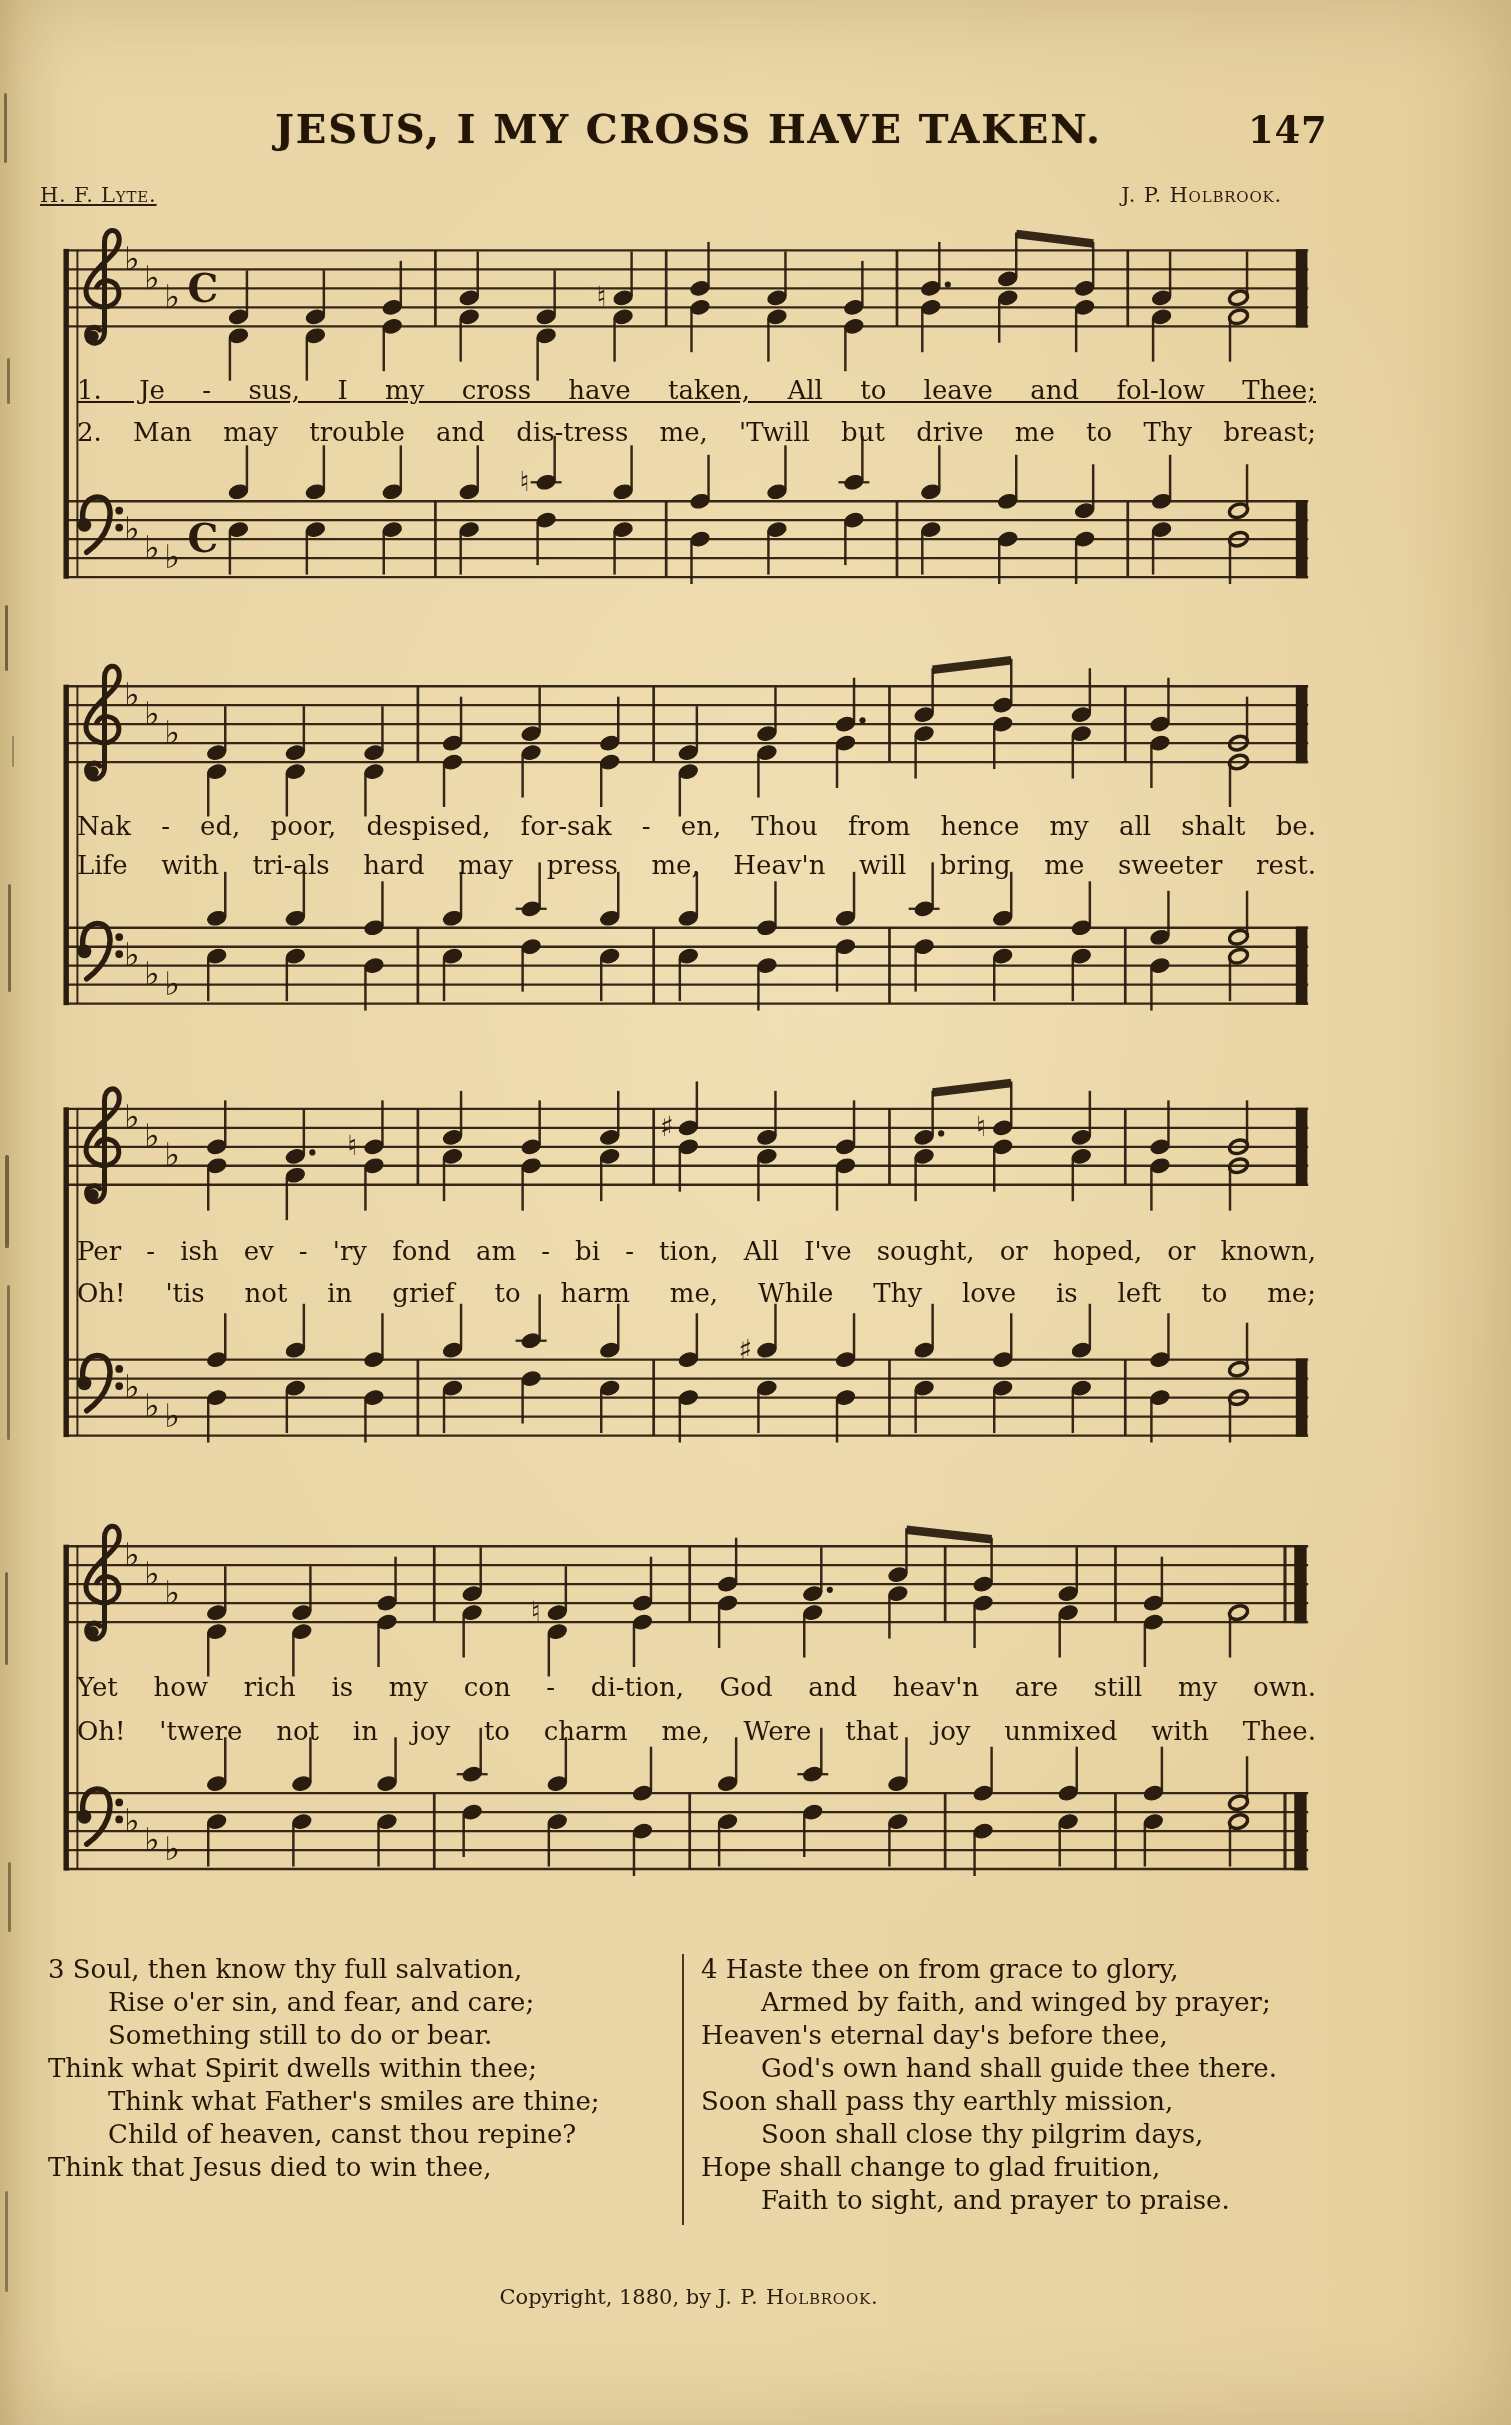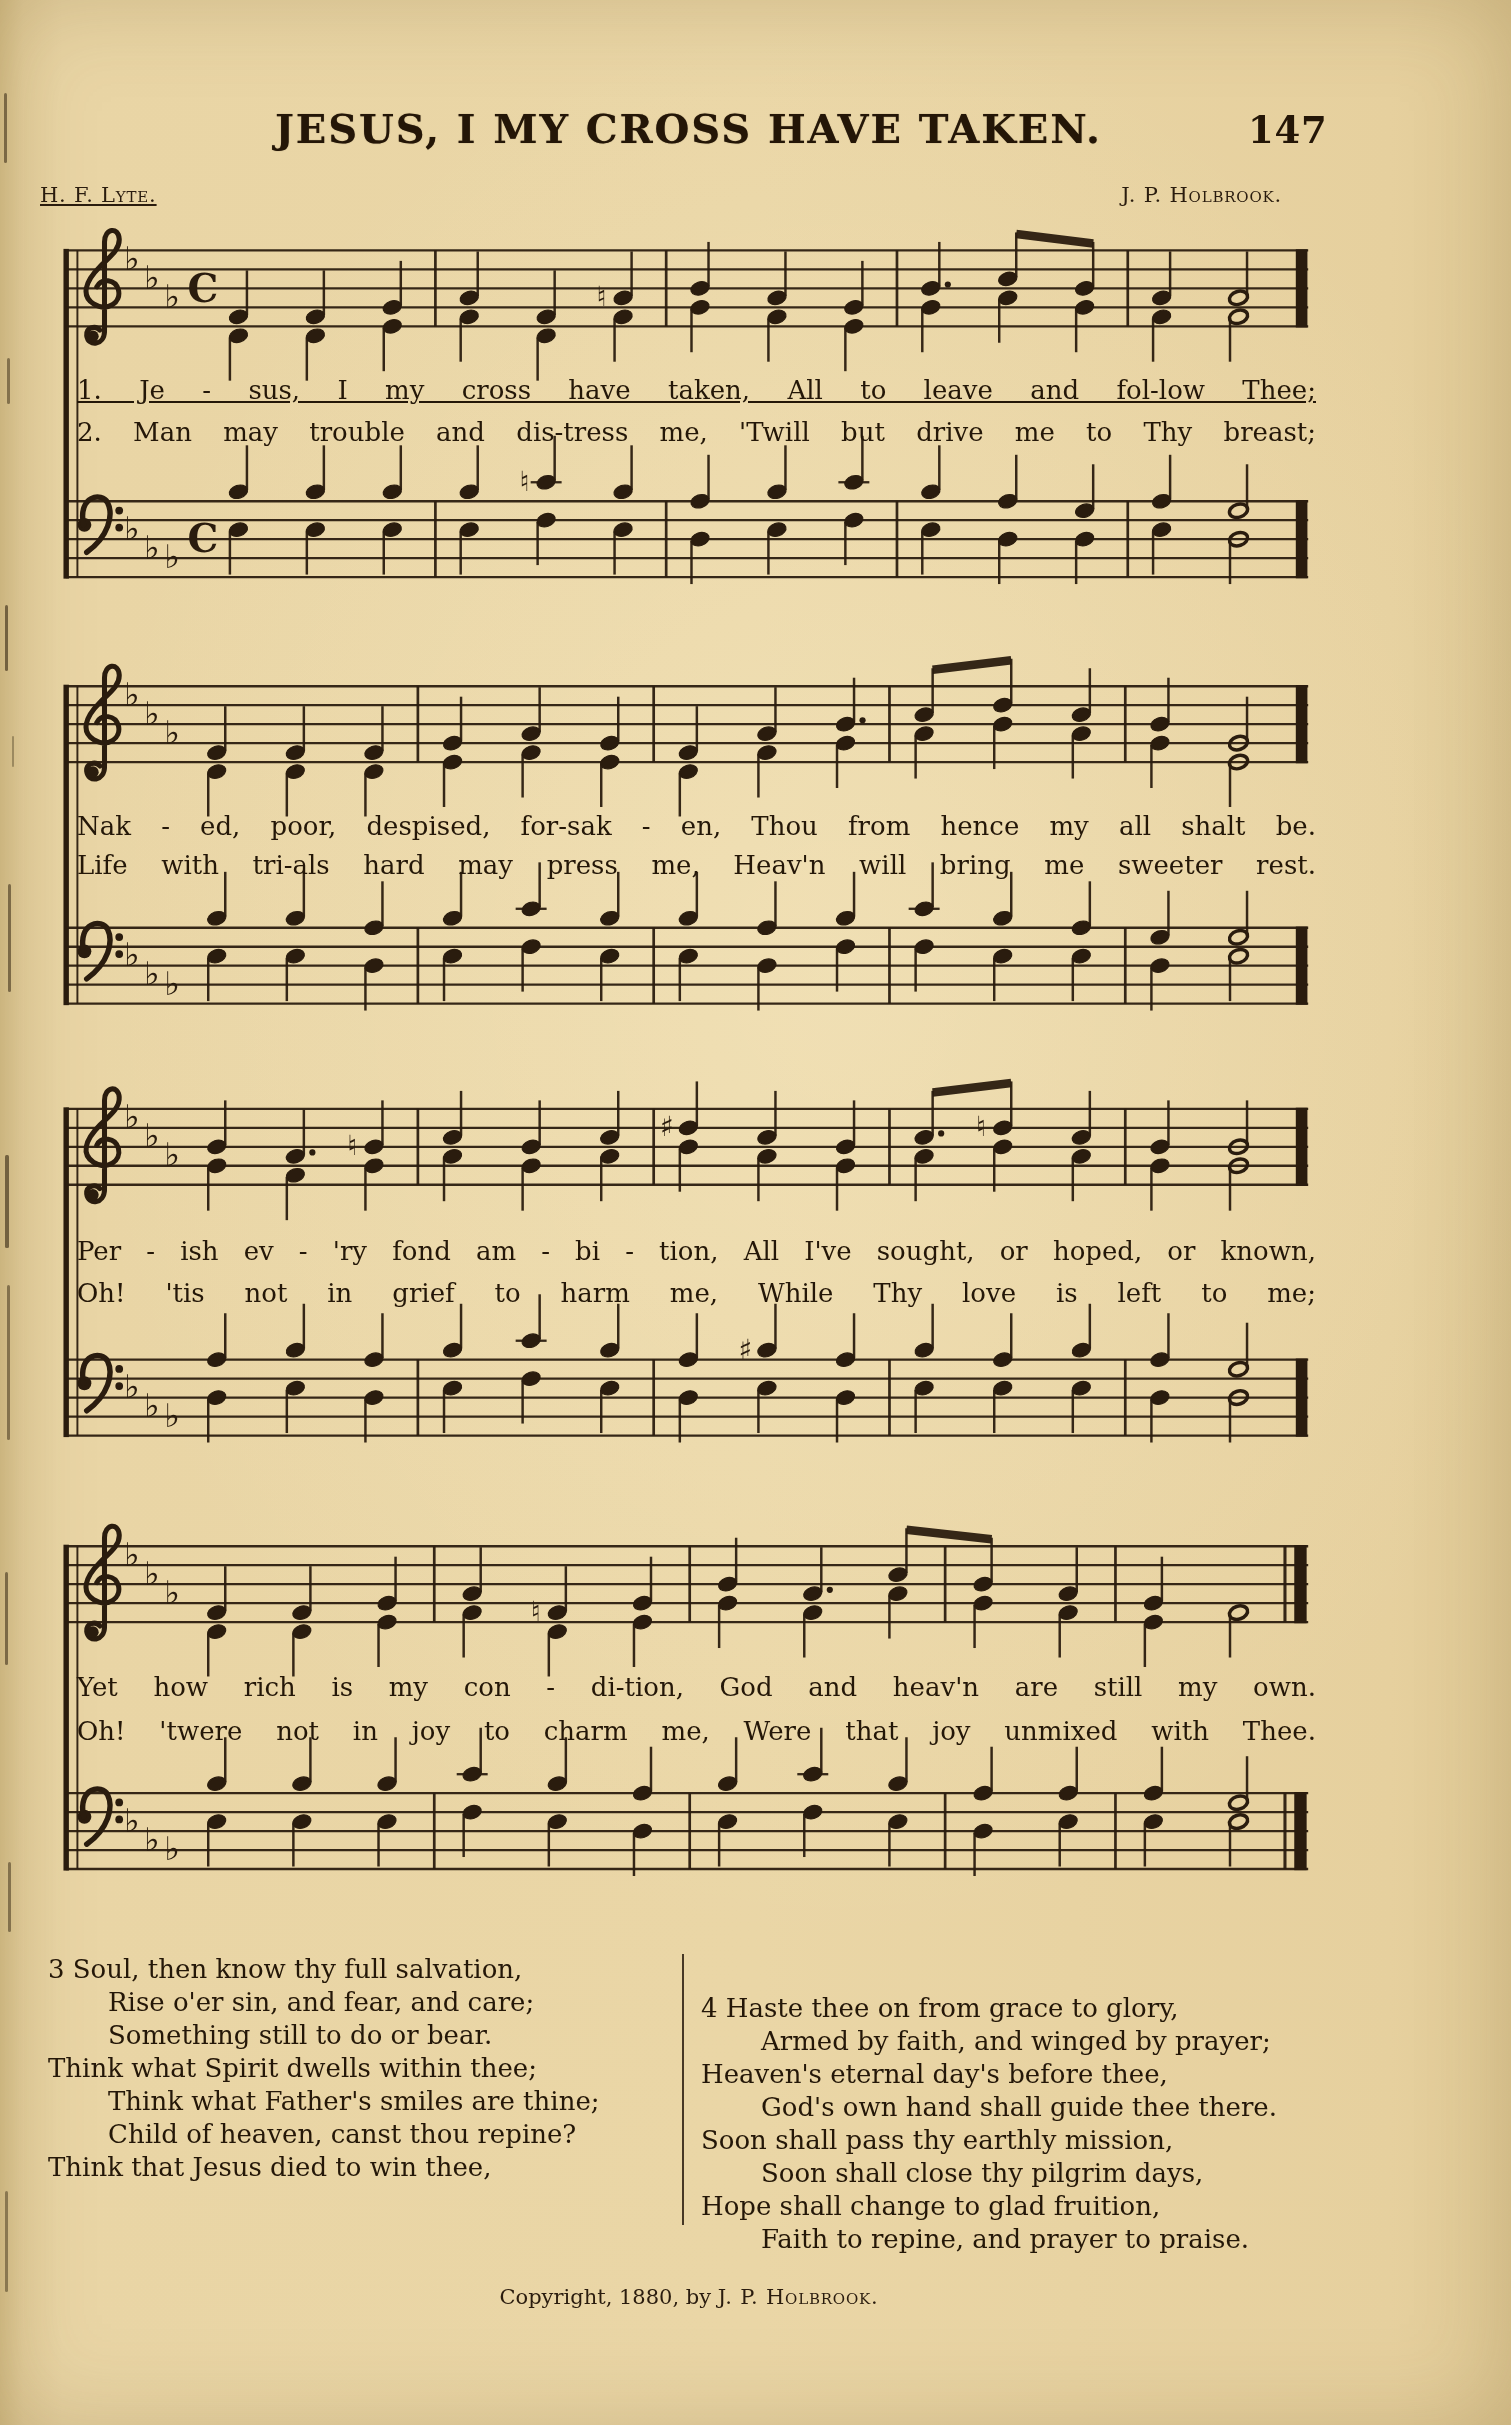--- a/index.html
+++ b/index.html
@@ -698,29 +698,29 @@
   <div class="abs verse-col" style="left:48px;top:1953px;width:629px;" id="verse-left">
       <div class="verse-line">3 Soul, then know thy full salvation,</div>
       <div class="verse-line indent">Rise o'er sin, and fear, and care;</div>
       <div class="verse-line indent">Something still to do or bear.</div>
       <div class="verse-line">Think what Spirit dwells within thee;</div>
       <div class="verse-line indent">Think what Father's smiles are thine;</div>
       <div class="verse-line indent">Child of heaven, canst thou repine?</div>
       <div class="verse-line">Think that Jesus died to win thee,</div>
     </div>
   <div class="abs divider" style="left:682px;top:1954px;height:271px;"></div>
-  <div class="abs verse-col" style="left:701px;top:1953px;width:619px;margin-top:39px;" id="verse-right">
+  <div class="abs verse-col" style="left:701px;top:1953px;width:619px;" id="verse-right">
       <div class="verse-line">4 Haste thee on from grace to glory,</div>
       <div class="verse-line indent">Armed by faith, and winged by prayer;</div>
       <div class="verse-line">Heaven's eternal day's before thee,</div>
       <div class="verse-line indent">God's own hand shall guide thee there.</div>
       <div class="verse-line">Soon shall pass thy earthly mission,</div>
       <div class="verse-line indent">Soon shall close thy pilgrim days,</div>
       <div class="verse-line">Hope shall change to glad fruition,</div>
-      <div class="verse-line indent">Faith to repine, and prayer to praise.</div>
+      <div class="verse-line indent">Faith to sight, and prayer to praise.</div>
     </div>
 
   <div class="abs copyright" style="left:294px;top:2237px;width:790px;margin-top:48px;"><span>Copyright, 1880, by </span><span class="sc">J. P. Holbrook.</span></div>
 
   <div id="binding-root">
       <div class="bind-mark" style="left: 3.9px; top: 93px; width: 3.1px; height: 70px; opacity: 0.55;"></div>
       <div class="bind-mark" style="left: 7px; top: 358px; width: 3.1px; height: 46px; opacity: 0.5;"></div>
       <div class="bind-mark" style="left: 4.6px; top: 605px; width: 3.9px; height: 66px; opacity: 0.6;"></div>
       <div class="bind-mark" style="left: 7.7px; top: 884px; width: 3.1px; height: 108px; opacity: 0.55;"></div>
       <div class="bind-mark" style="left: 5.4px; top: 1155px; width: 3.9px; height: 93px; opacity: 0.6;"></div>

